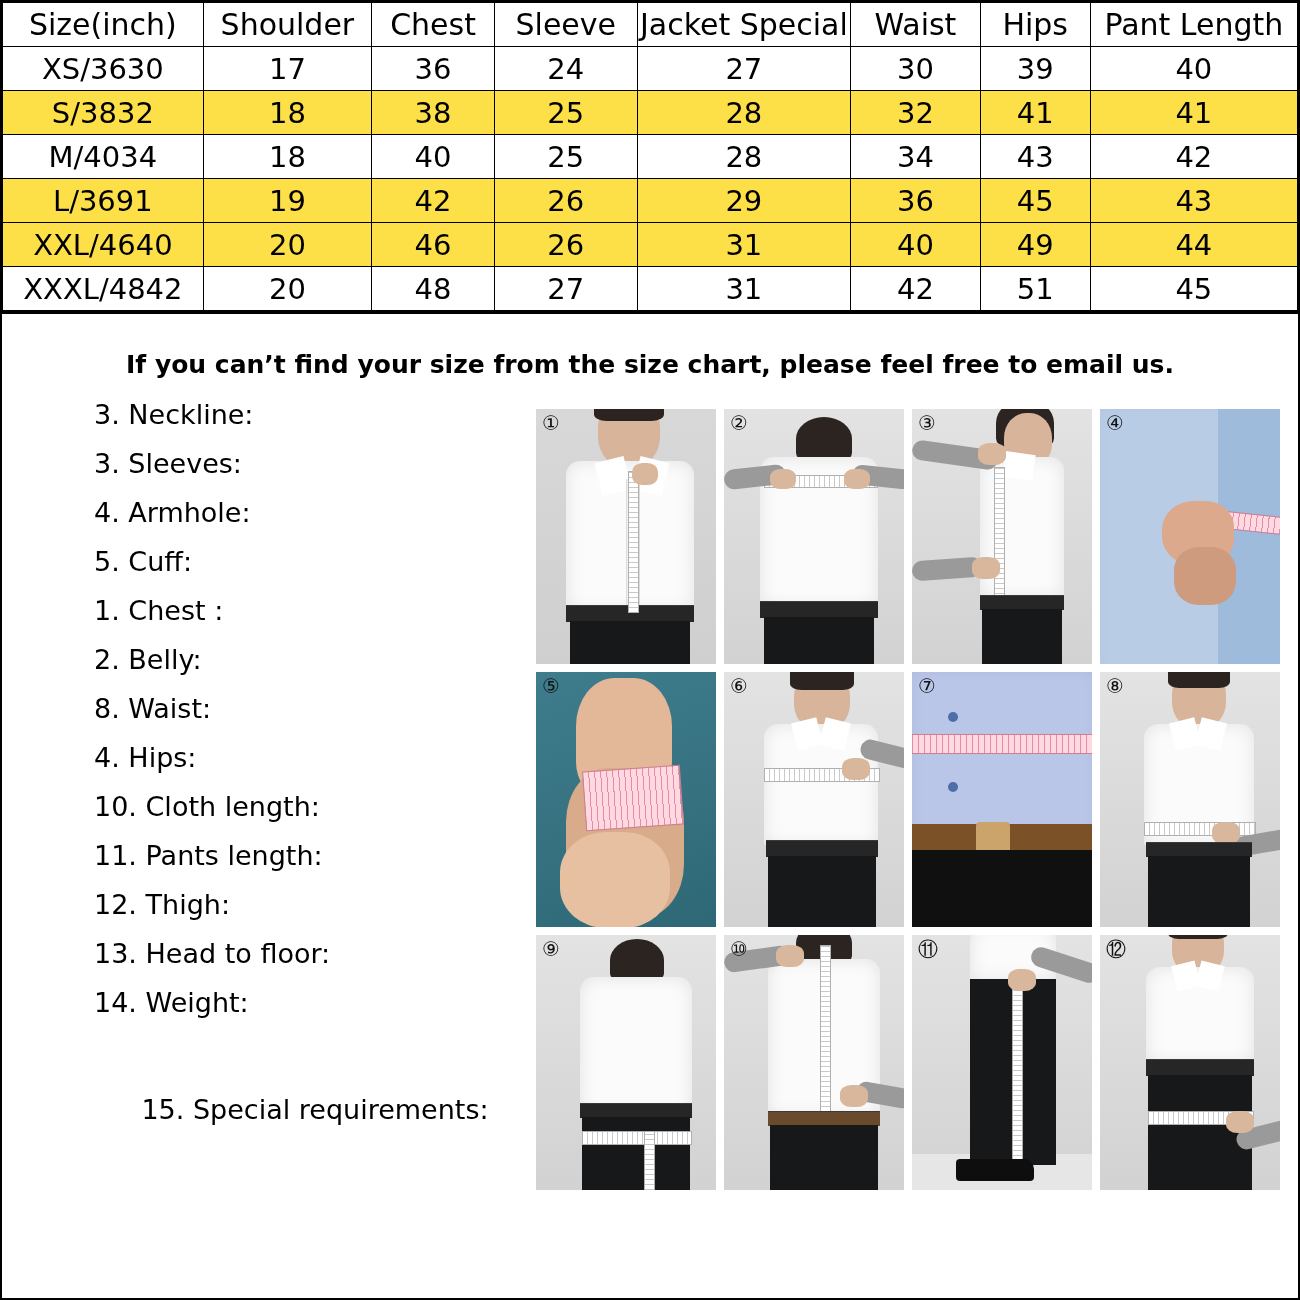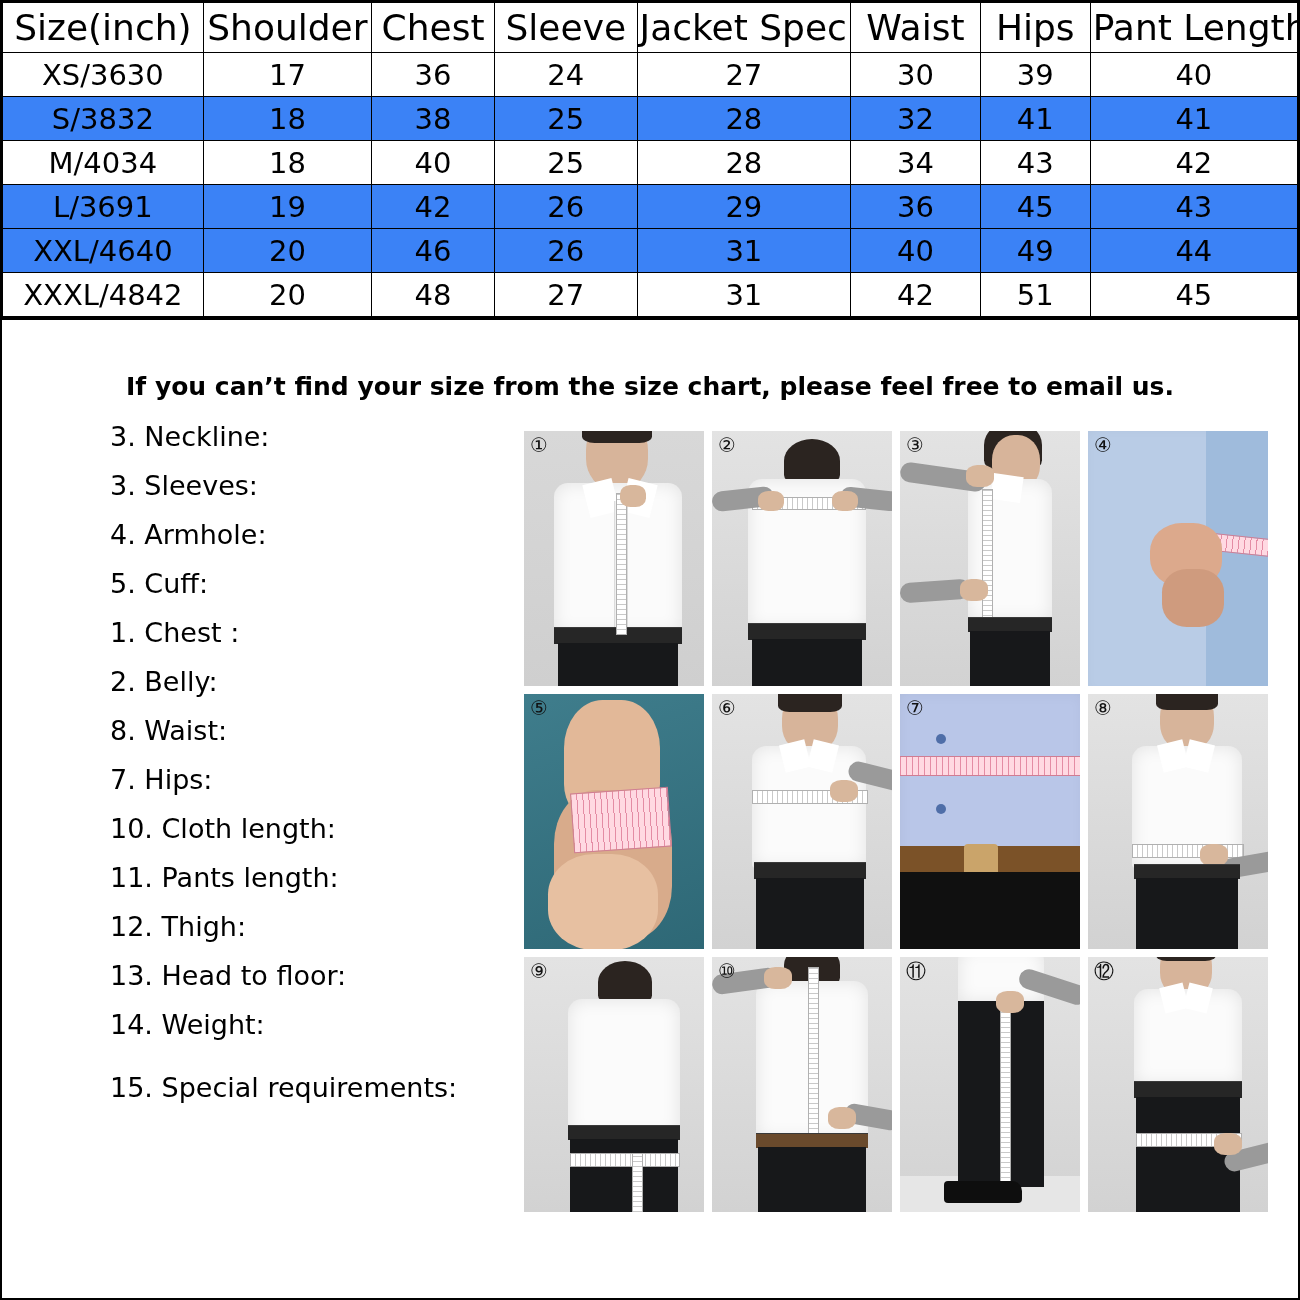--- a/index.html
+++ b/index.html
@@ -34,43 +34,43 @@
     text-align: center;
     font-size: 29px;
     font-weight: normal;
     padding: 4px 2px;
     height: 44px;
     box-sizing: border-box;
     white-space: nowrap;
     overflow: hidden;
   }
   table.size-table thead th {
-    font-size: 36px;
+    font-size: 30px;
     background: #ffffff;
   }
   table.size-table tbody tr.shaded td {
-    background: #3b82f6;
+    background: #fde047;
   }
   table.size-table tbody tr.plain td {
     background: #ffffff;
   }
   
   col.c0 { width: 15.5%; }
   col.c1 { width: 13%; }
   col.c2 { width: 9.5%; }
   col.c3 { width: 11%; }
   col.c4 { width: 16.5%; }
   col.c5 { width: 10%; }
   col.c6 { width: 8.5%; }
   col.c7 { width: 16%; }
 
   
   .lower {
     border-top: 3px solid #000;
-    padding: 16px;
+    padding: 0;
     position: relative;
     height: 940px;
     box-sizing: border-box;
   }
   .notice {
     text-align: center;
     font-size: 25px;
     font-weight: bold;
     padding: 36px 10px 10px 10px;
     letter-spacing: 0px;
@@ -85,21 +85,22 @@
     padding-left: 78px;
     box-sizing: border-box;
   }
   .measure-list .item {
     font-size: 27px;
     line-height: 1.0;
     margin-bottom: 22px;
     white-space: nowrap;
   }
   .measure-list .item.gap {
-    margin-top: 36px;
+    margin-top: 80px;
+    text-align: center;
   }
 
   
   .photo-grid {
     flex: 1;
     display: grid;
     grid-template-columns: repeat(4, 180px);
     grid-auto-rows: 255px;
     gap: 8px;
     padding-top: 8px;
@@ -312,21 +313,21 @@
     <div class="content">
 
       <div class="measure-list">
         <div class="item">3. Neckline:</div>
         <div class="item">3. Sleeves:</div>
         <div class="item">4. Armhole:</div>
         <div class="item">5. Cuff:</div>
         <div class="item">1. Chest :</div>
         <div class="item">2. Belly:</div>
         <div class="item">8. Waist:</div>
-        <div class="item">7. Hips:</div>
+        <div class="item">4. Hips:</div>
         <div class="item">10.  Cloth length:</div>
         <div class="item">11.  Pants length:</div>
         <div class="item">12.  Thigh:</div>
         <div class="item">13.  Head to floor:</div>
         <div class="item">14.  Weight:</div>
         <div class="item gap">15.  Special requirements:</div>
       </div>
 
       <div class="photo-grid">
 

